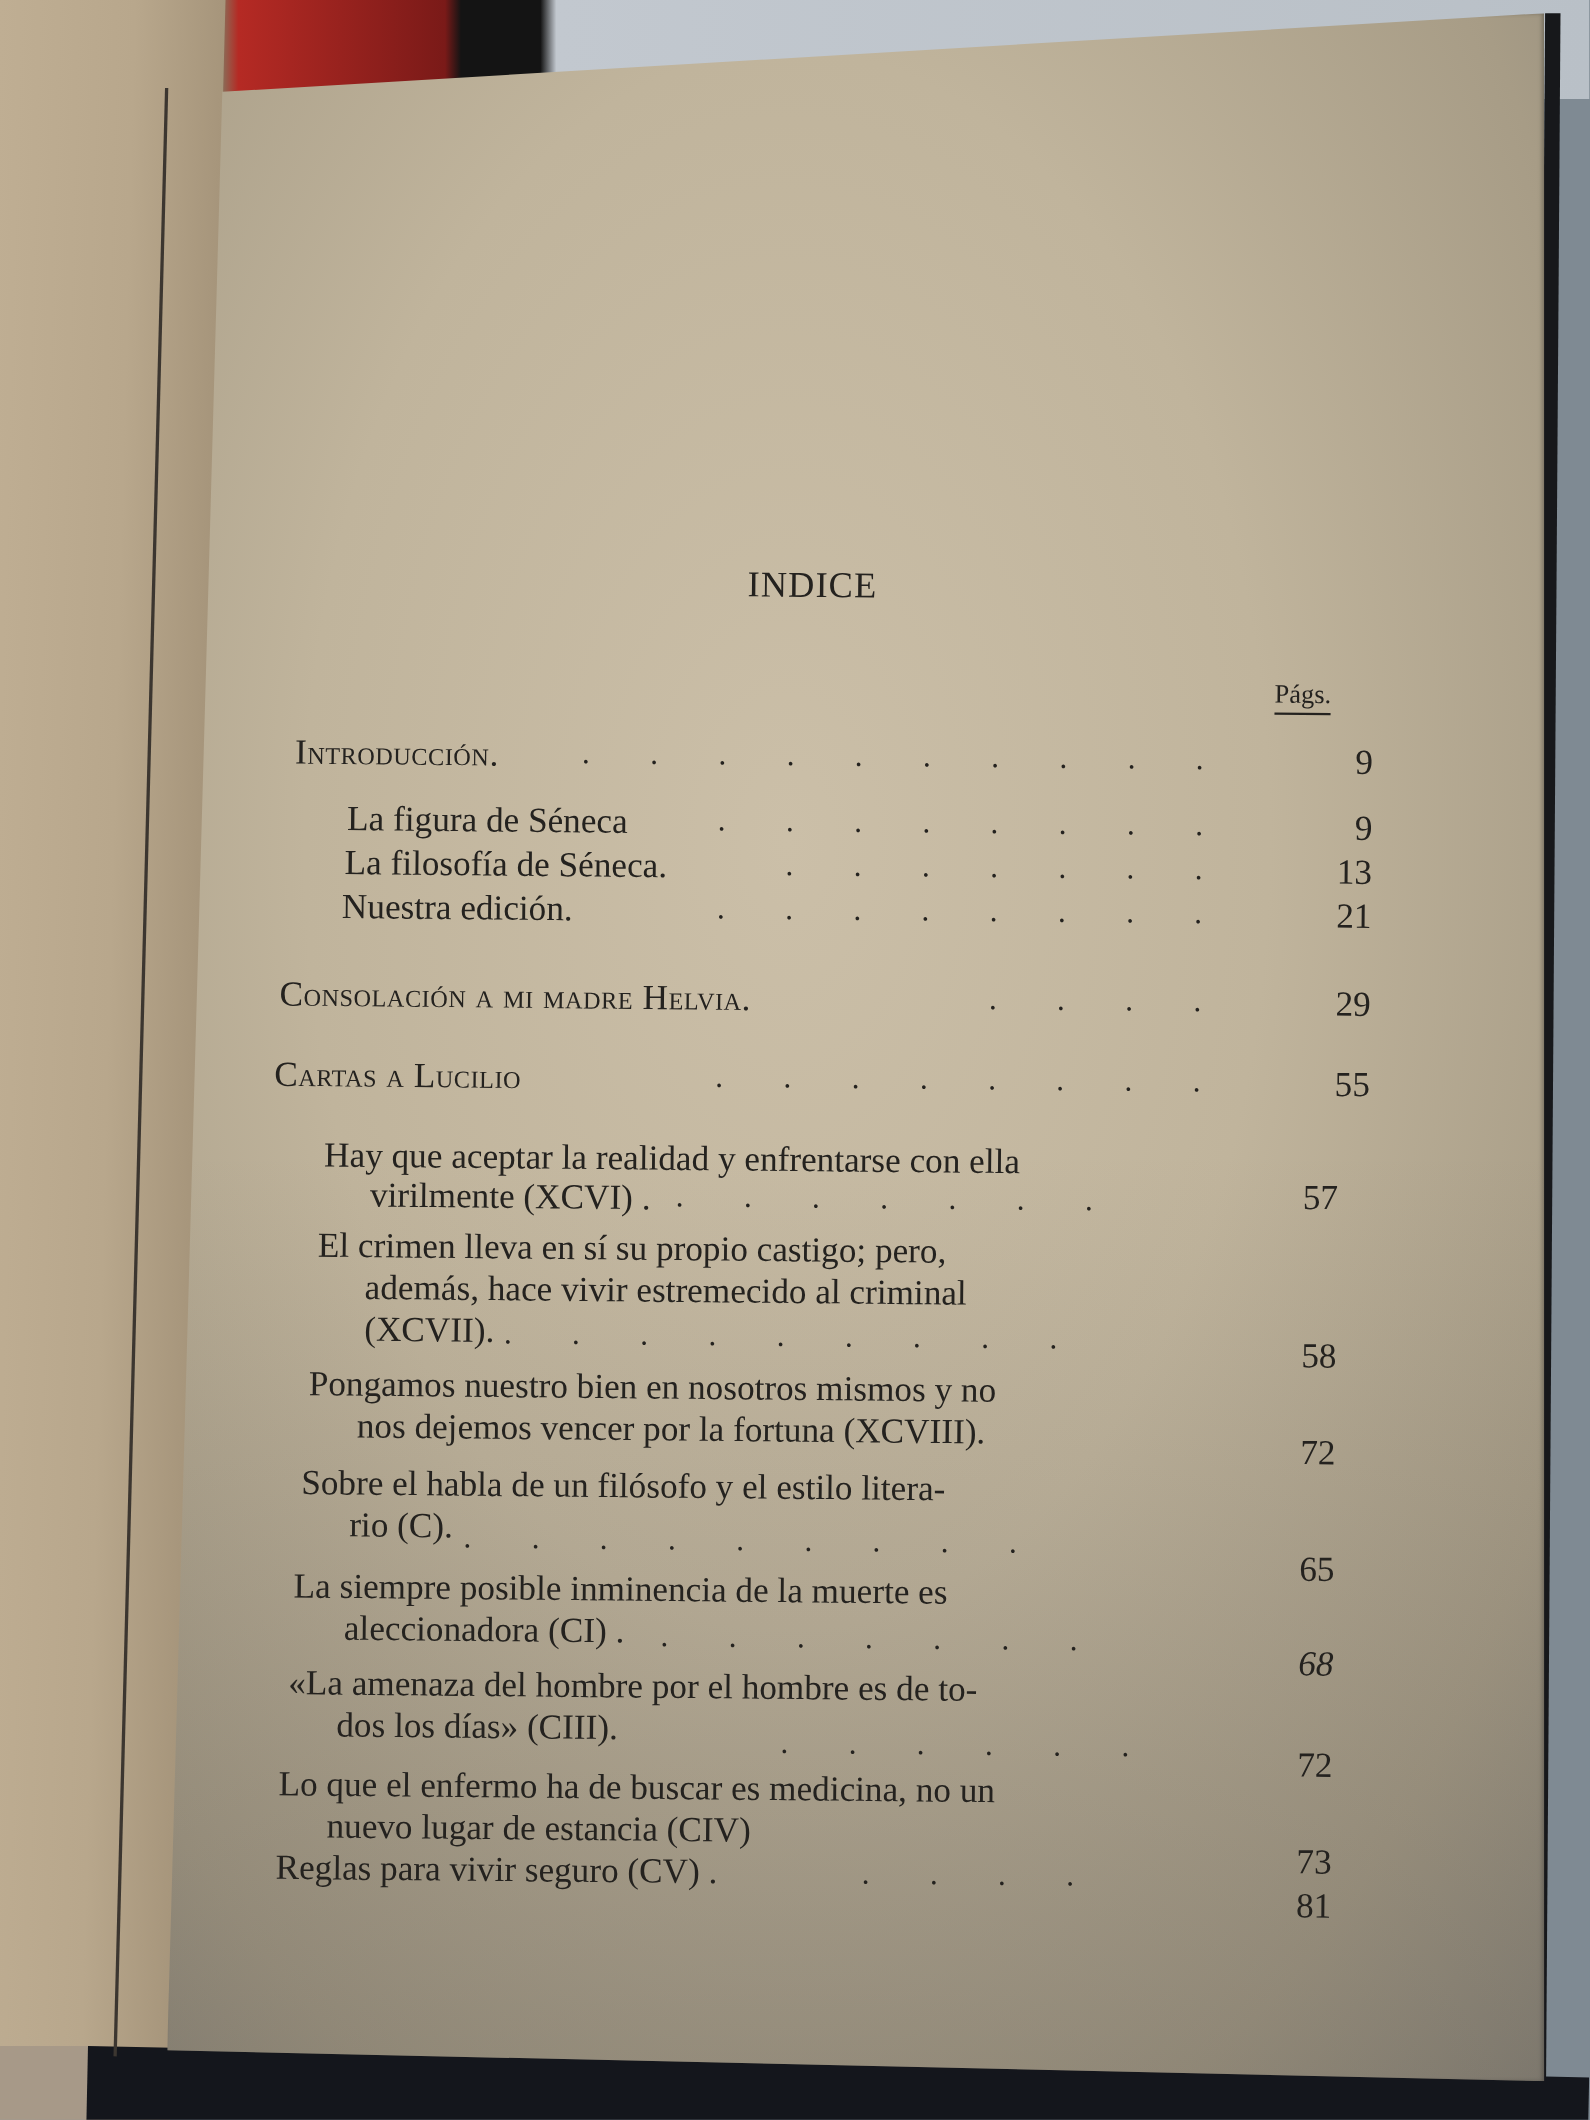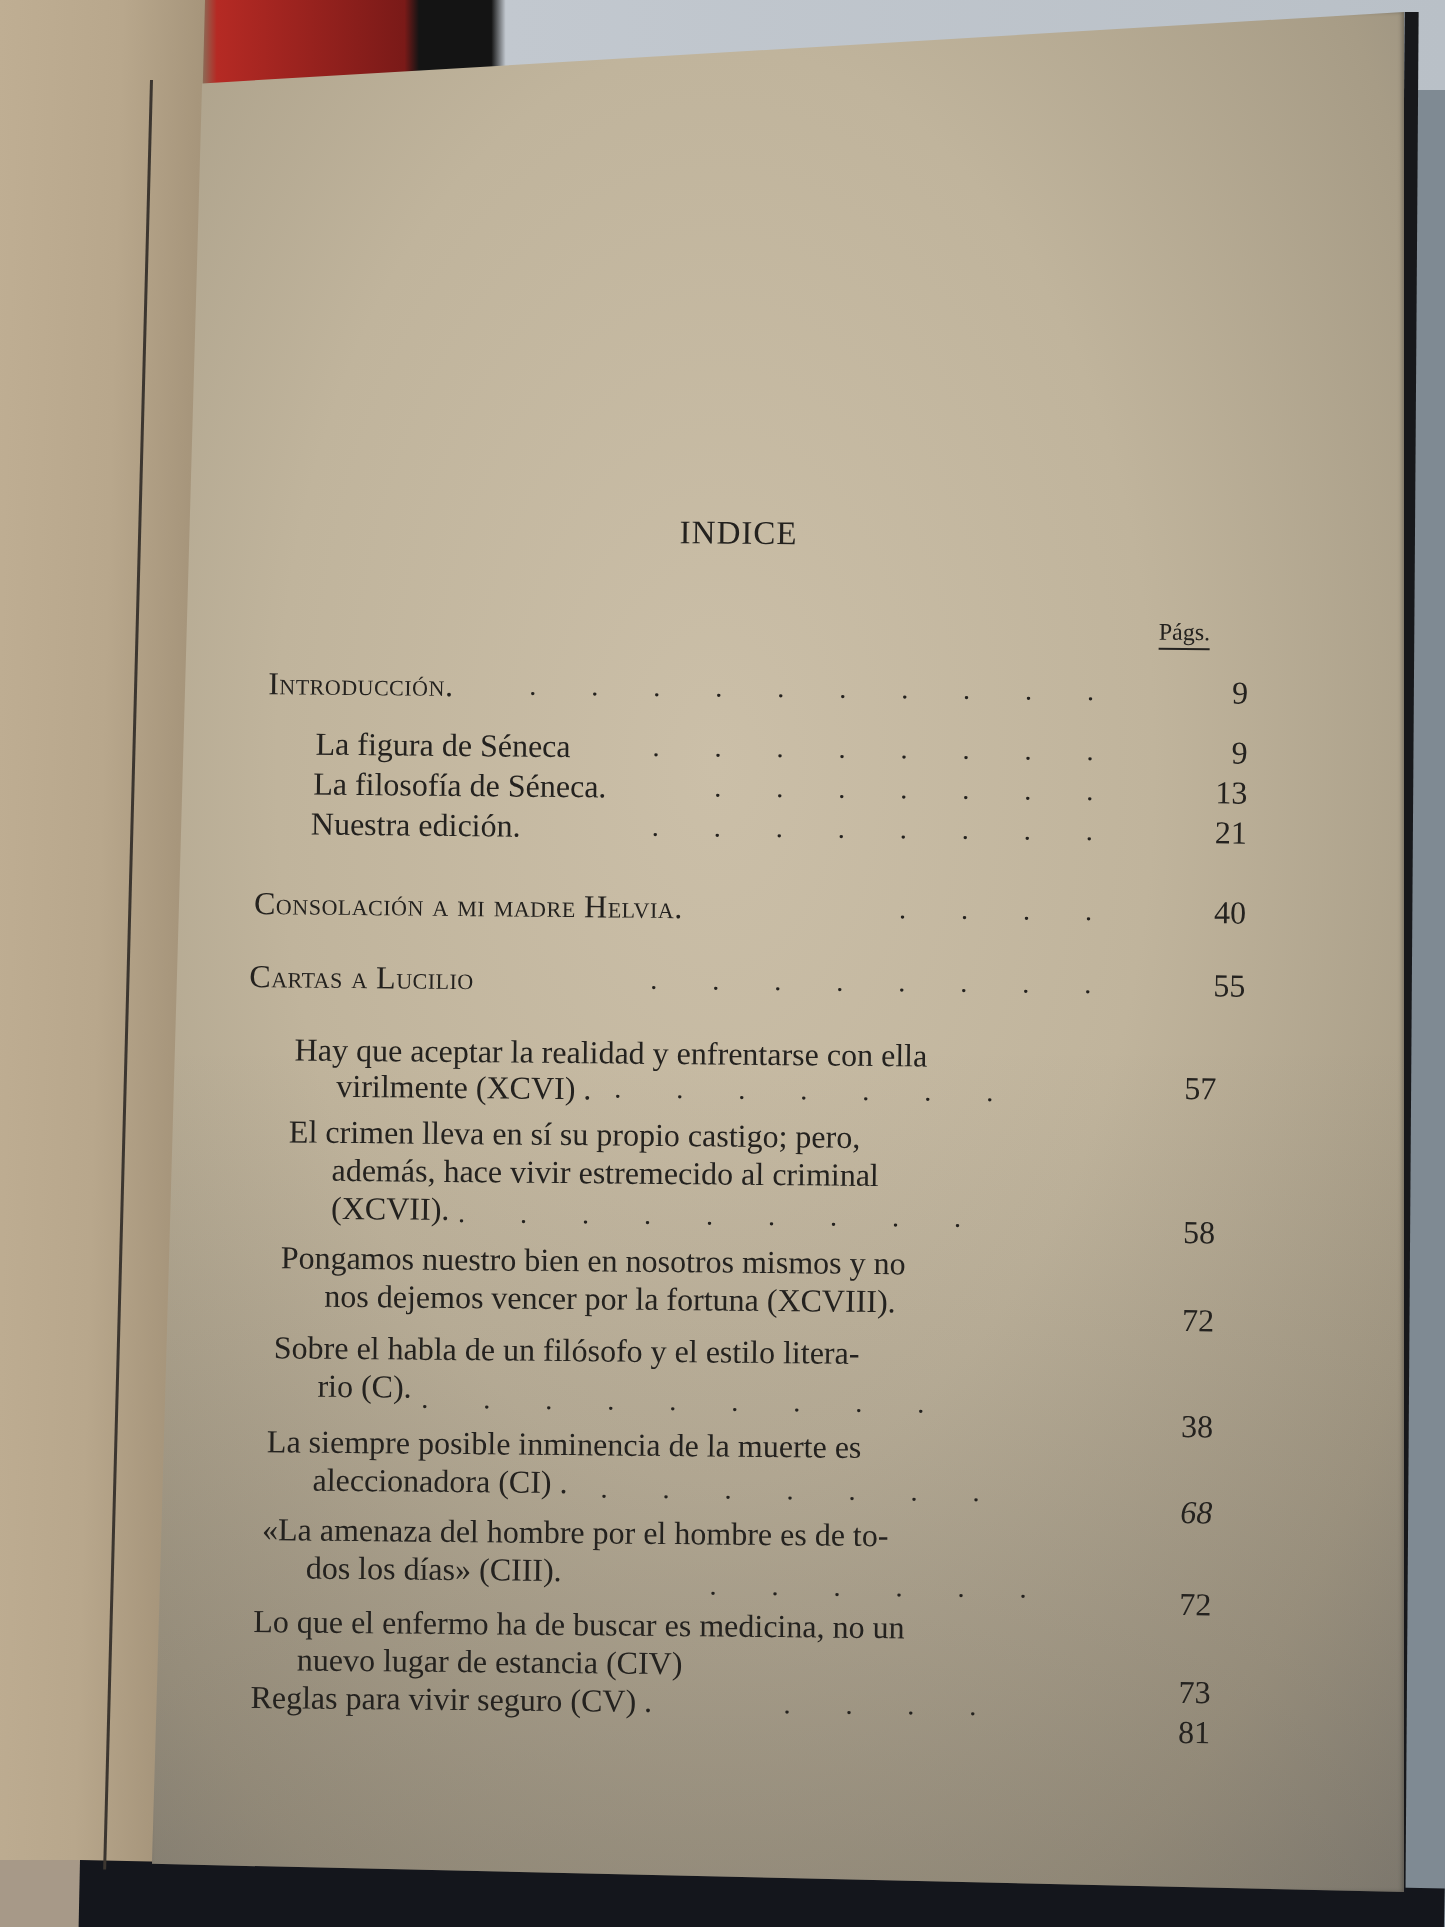--- a/index.html
+++ b/index.html
@@ -104,21 +104,21 @@
   </div>
   <div class="row" style="top:305px;">
     <span class="label" style="left:64px;">Nuestra edición.</span>
     <span class="dots">. . . . . . . .</span>
     <span class="num">21</span>
   </div>
 
   <div class="row" style="top:385px;">
     <span class="label sc" style="left:8px;">Consolación a mi madre Helvia.</span>
     <span class="dots">. . . .</span>
-    <span class="num">40</span>
+    <span class="num">29</span>
   </div>
 
   <div class="row" style="top:458px;">
     <span class="label sc" style="left:4px;">Cartas a Lucilio</span>
     <span class="dots">. . . . . . . .</span>
     <span class="num">55</span>
   </div>
 
   <div class="entry" style="top:530px;">
     <span class="line" style="left:50px; top:0;">Hay que aceptar la realidad y enfrentarse con ella</span>
@@ -138,21 +138,21 @@
   <div class="entry" style="top:738px;">
     <span class="line" style="left:38px; top:0;">Pongamos nuestro bien en nosotros mismos y no</span>
     <span class="line" style="left:82px; top:38px;">nos dejemos vencer por la fortuna (XCVIII).</span>
     <span class="num" style="top:54px;">72</span>
   </div>
 
   <div class="entry" style="top:828px;">
     <span class="line" style="left:32px; top:0;">Sobre el habla de un filósofo y el estilo litera-</span>
     <span class="line" style="left:76px; top:38px;">rio (C).</span>
     <span class="dots" style="left:180px; top:50px;">. . . . . . . . .</span>
-    <span class="num" style="top:70px;">38</span>
+    <span class="num" style="top:70px;">65</span>
   </div>
 
   <div class="entry" style="top:922px;">
     <span class="line" style="left:26px; top:0;">La siempre posible inminencia de la muerte es</span>
     <span class="line" style="left:72px; top:38px;">aleccionadora (CI) .</span>
     <span class="dots" style="left:360px; top:44px;">. . . . . . .</span>
     <span class="num" style="top:62px;font-style:italic;">68</span>
   </div>
 
   <div class="entry" style="top:1010px;">

